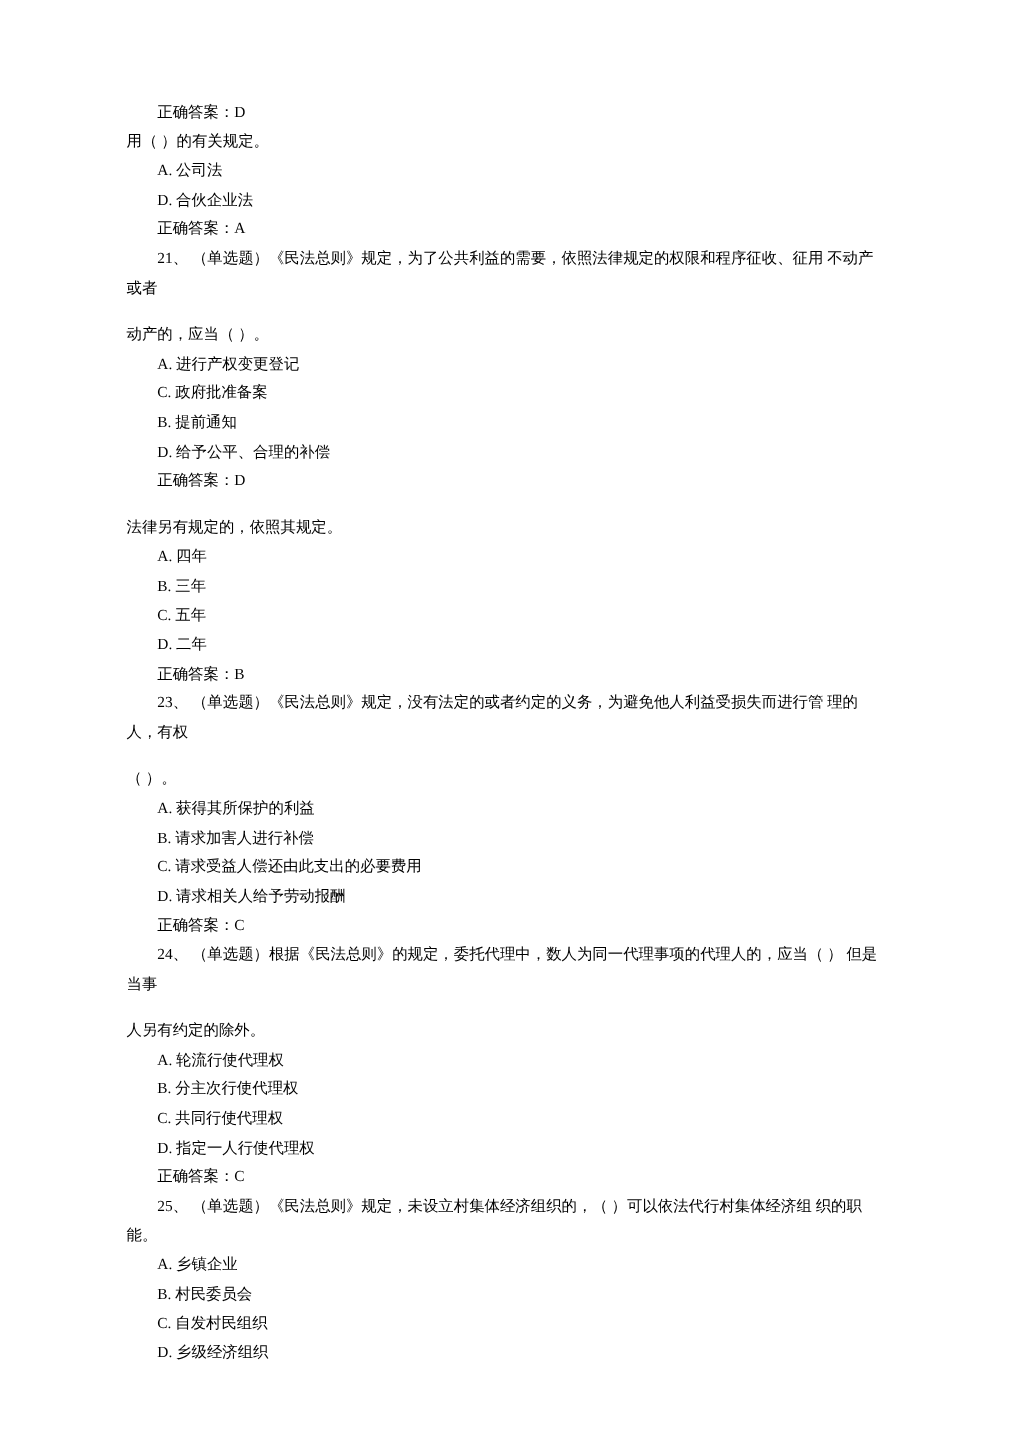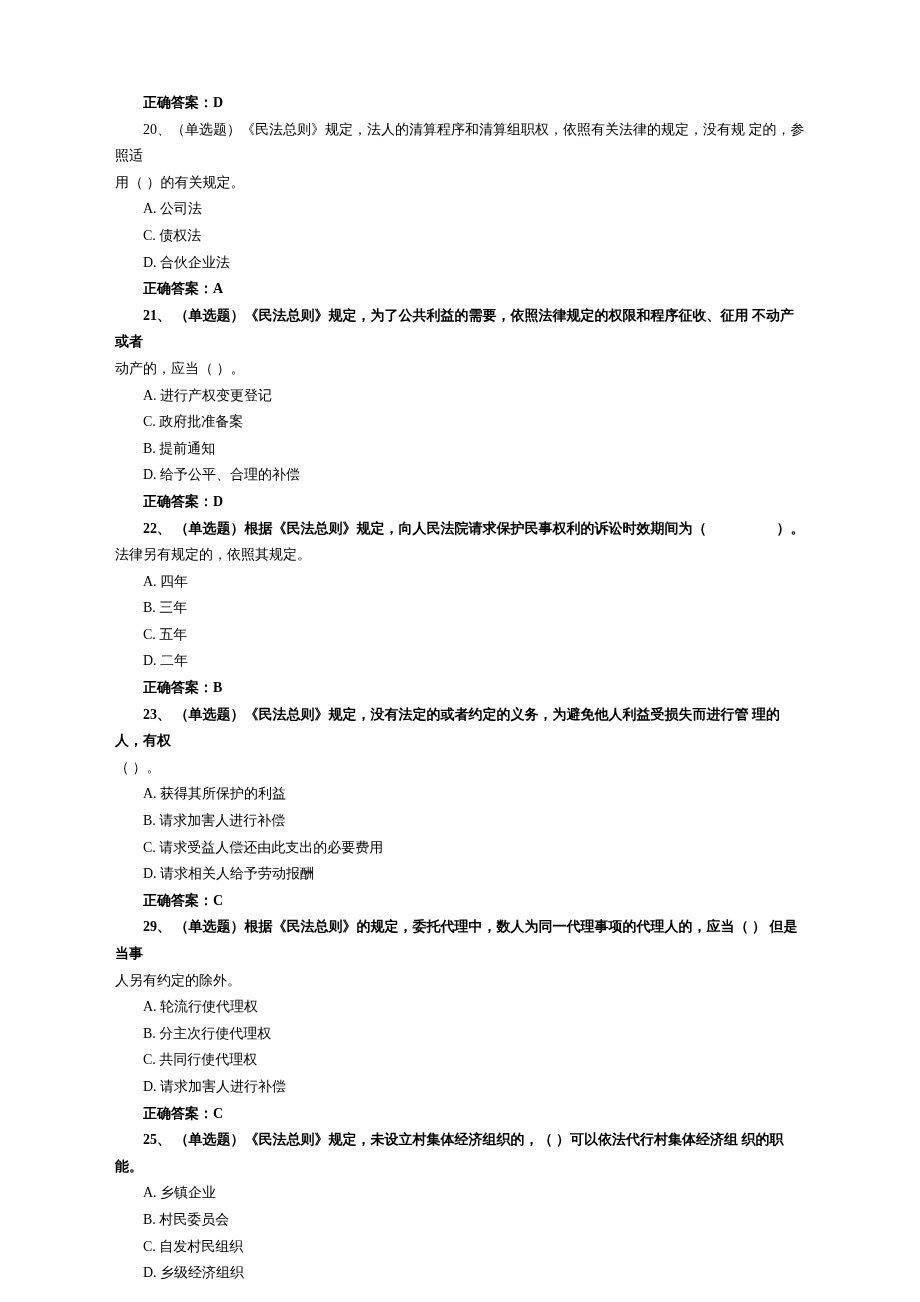--- a/index.html
+++ b/index.html
@@ -12,70 +12,63 @@
     line-height: 1.9;
   }
   .page {
     width: 920px;
     min-height: 1302px;
     padding: 90px 115px 100px 115px;
     box-sizing: border-box;
   }
   .line {
     text-indent: 2em;
-    font-weight: bold;
   }
   .line-noindent {
     text-indent: 0;
+    margin-top: 16px;
   }
   .option {
     text-indent: 2em;
   }
   .q20-stem1 {
     text-indent: 2em;
   }
   .q20-stem2 {
     text-indent: 0;
   }
 </style>
 </head>
 <body>
 
 <div class="page">
 
   <div class="line">
     <span>正确答案：</span><span>D</span>
   </div>
 
-  <div class="q20-stem1">
-    <span>20、</span><span>（单选题）</span><span>《民法总则》规定，法人的清算程序和清算组职权，依照有关法律的规定，没有规 定的，参照适</span>
-  </div>
   <div class="q20-stem2">用（ ）的有关规定。</div>
   <div class="option">A. 公司法</div>
-  <div class="option">C. 债权法</div>
   <div class="option">D. 合伙企业法</div>
   <div class="line">
     <span>正确答案：</span><span>A</span>
   </div>
 
   <div class="line">
     <span>21、</span><span> （单选题）</span><span>《民法总则》规定，为了公共利益的需要，依照法律规定的权限和程序征收、征用 不动产或者</span>
   </div>
   <div class="line-noindent">动产的，应当（ ）。</div>
   <div class="option">A. 进行产权变更登记</div>
   <div class="option">C. 政府批准备案</div>
   <div class="option">B. 提前通知</div>
   <div class="option">D. 给予公平、合理的补偿</div>
   <div class="line">
     <span>正确答案：</span><span>D</span>
   </div>
 
-  <div class="line">
-    <span>22、</span><span> （单选题）</span><span>根据《民法总则》规定，向人民法院请求保护民事权利的诉讼时效期间为（　　　　　）。</span>
-  </div>
   <div class="line-noindent">法律另有规定的，依照其规定。</div>
   <div class="option">A. 四年</div>
   <div class="option">B. 三年</div>
   <div class="option">C. 五年</div>
   <div class="option">D. 二年</div>
   <div class="line">
     <span>正确答案：</span><span>B</span>
   </div>
 
   <div class="line">
@@ -84,27 +77,27 @@
   <div class="line-noindent">（ ）。</div>
   <div class="option">A. 获得其所保护的利益</div>
   <div class="option">B. 请求加害人进行补偿</div>
   <div class="option">C. 请求受益人偿还由此支出的必要费用</div>
   <div class="option">D. 请求相关人给予劳动报酬</div>
   <div class="line">
     <span>正确答案：</span><span>C</span>
   </div>
 
   <div class="line">
-    <span>29、</span><span> （单选题）</span><span>根据《民法总则》的规定，委托代理中，数人为同一代理事项的代理人的，应当（ ） 但是当事</span>
+    <span>24、</span><span> （单选题）</span><span>根据《民法总则》的规定，委托代理中，数人为同一代理事项的代理人的，应当（ ） 但是当事</span>
   </div>
   <div class="line-noindent">人另有约定的除外。</div>
   <div class="option">A. 轮流行使代理权</div>
   <div class="option">B. 分主次行使代理权</div>
   <div class="option">C. 共同行使代理权</div>
-  <div class="option">D. 请求加害人进行补偿</div>
+  <div class="option">D. 指定一人行使代理权</div>
   <div class="line">
     <span>正确答案：</span><span>C</span>
   </div>
 
   <div class="line">
     <span>25、</span><span> （单选题）</span><span>《民法总则》规定，未设立村集体经济组织的，（ ）可以依法代行村集体经济组 织的职能。</span>
   </div>
   <div class="option">A. 乡镇企业</div>
   <div class="option">B. 村民委员会</div>
   <div class="option">C. 自发村民组织</div>

